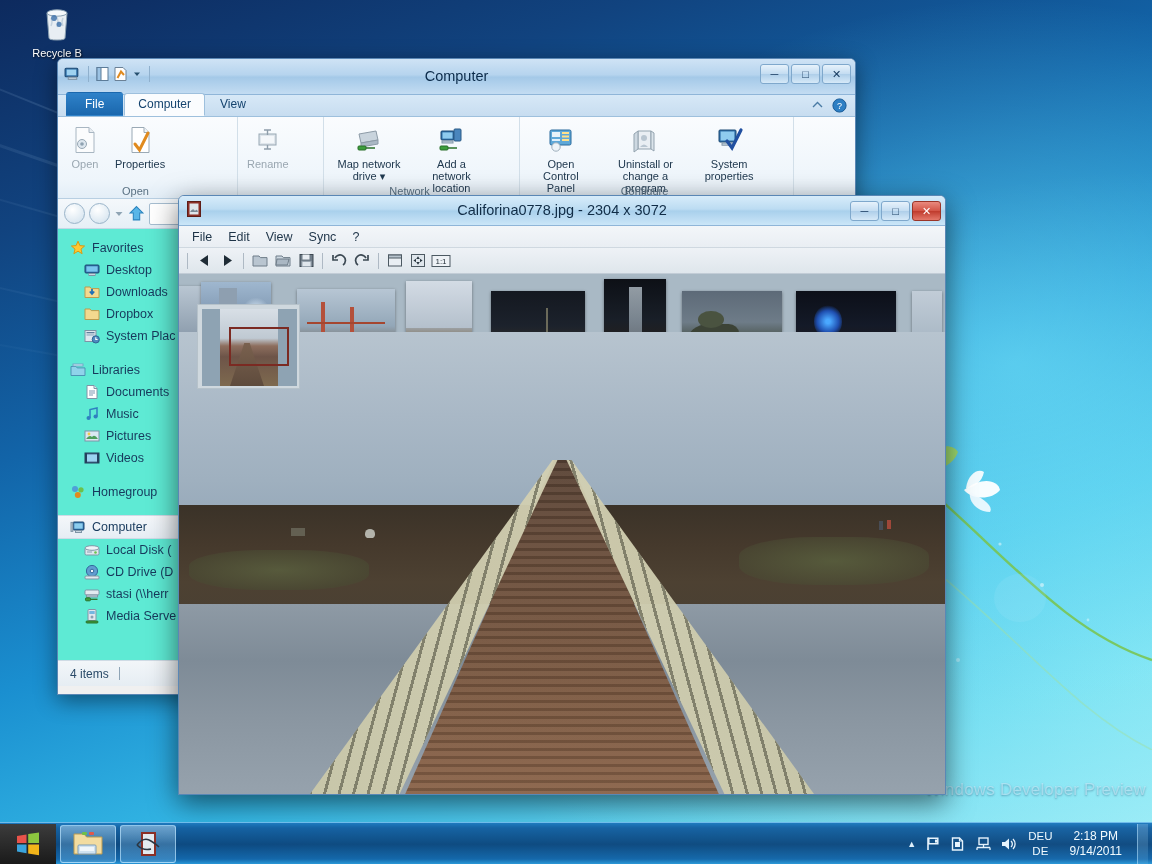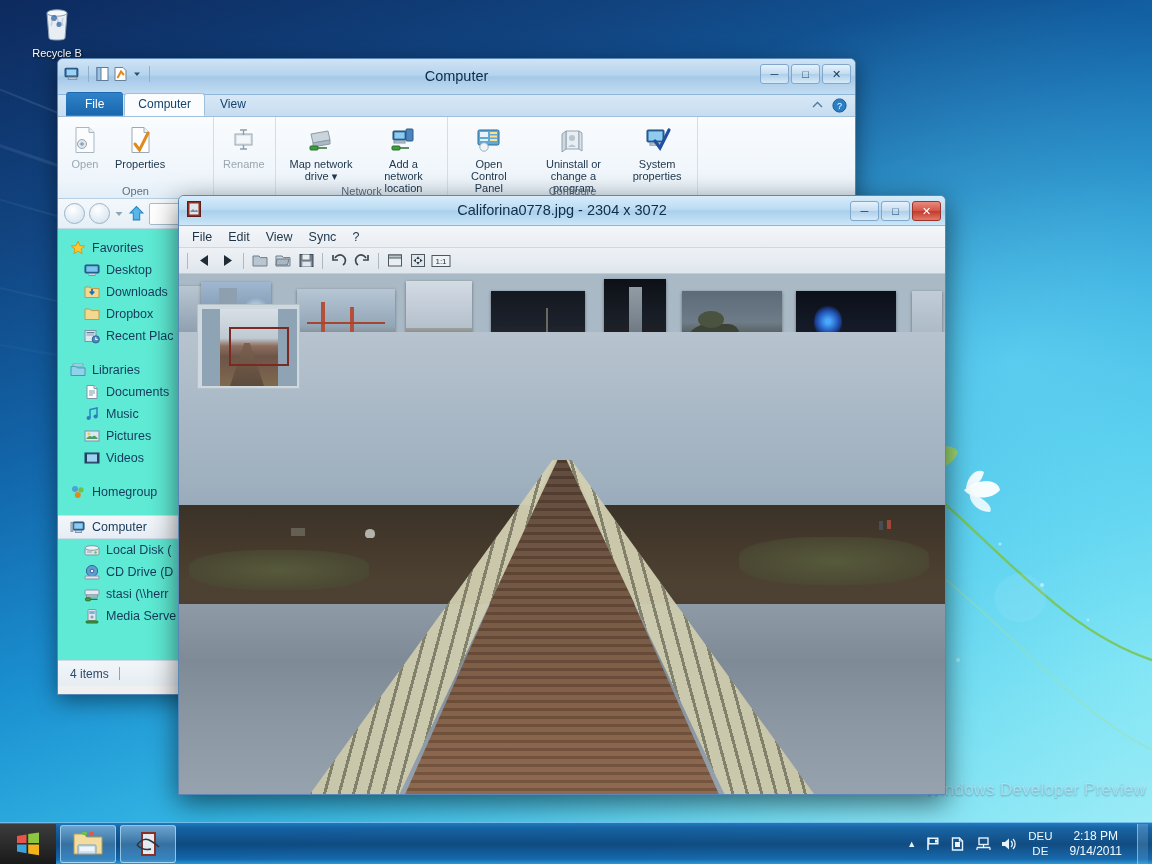--- a/index.html
+++ b/index.html
@@ -93,21 +93,21 @@
   .rtab.file { background: linear-gradient(180deg,#2f82c9,#1a67ad); color:#fff; border-radius:3px 3px 0 0; padding: 4px 18px 4px; }
   .rtab.active { background:#fafcfe; border-color:#9ec0dd; border-bottom-color:#fafcfe; border-radius:3px 3px 0 0; }
   .rtab-right { position:absolute; right:8px; bottom:3px; display:flex; gap:8px; align-items:center; }
 
   
   .ribbon {
     height: 82px; background: linear-gradient(180deg,#fafcfe 0%, #eef5fb 78%, #e3eef7 100%);
     border-bottom:1px solid #b8cfe2; display:flex; position:relative;justify-content:flex-end;
   }
   .rgroup { position:relative; display:flex; flex-direction:column; justify-content:flex-start; padding:5px 4px 0; }
-  .rgroup + .rgroup { border-left:1px solid #d2dfe9; }
+  .rgroup + .rgroup { border-left:1px solid #d2dfe9;margin-left:24px; }
   .rgroup .gitems { display:flex; align-items:flex-start; gap:2px; flex:1; }
   .rgroup .glabel {
     position:absolute; bottom:1px; left:0; right:0; text-align:center;
     font-size:11px; color:#5a7183;
   }
   .ritem {
     width:auto; min-width:46px; max-width:88px; padding:2px 5px; text-align:center; cursor:pointer;
     display:flex; flex-direction:column; align-items:center; gap:2px;
   }
   .ritem .lbl { font-size:11px; line-height:12px; color:#20394f; }
@@ -466,21 +466,21 @@
         <div class="nav-item child">
           <span class="nicon">
             <svg width="16" height="16" viewBox="0 0 16 16">
               <rect x="1" y="2.5" width="11" height="11" fill="#dfe8ef" stroke="#7f94a6"></rect>
               <rect x="2.5" y="4" width="8" height="1.3" fill="#5d7d99"></rect>
               <rect x="2.5" y="6.3" width="8" height="1.3" fill="#9ab2c6"></rect>
               <circle cx="11.8" cy="11.4" r="3.6" fill="#4f8abf" stroke="#2e6694"></circle>
               <path d="M11.8 9.3 v2.2 h1.8" stroke="#fff" stroke-width="1.1" fill="none"></path>
             </svg>
           </span>
-          <span>Recent Plac</span>
+          <span>System Plac</span>
         </div>
         <div class="nav-gap"></div>
         <div class="nav-item">
           <span class="nicon">
             <svg width="16" height="16" viewBox="0 0 16 16">
               <path d="M1 4.5 h5 l1.2 1.4 H15 V13.5 H1 Z" fill="#8fd3ea" stroke="#4d93b4"></path>
               <rect x="3" y="2" width="10" height="2" fill="#d6eef8" stroke="#6fa8c6"></rect>
             </svg>
           </span>
           <span>Libraries</span>

